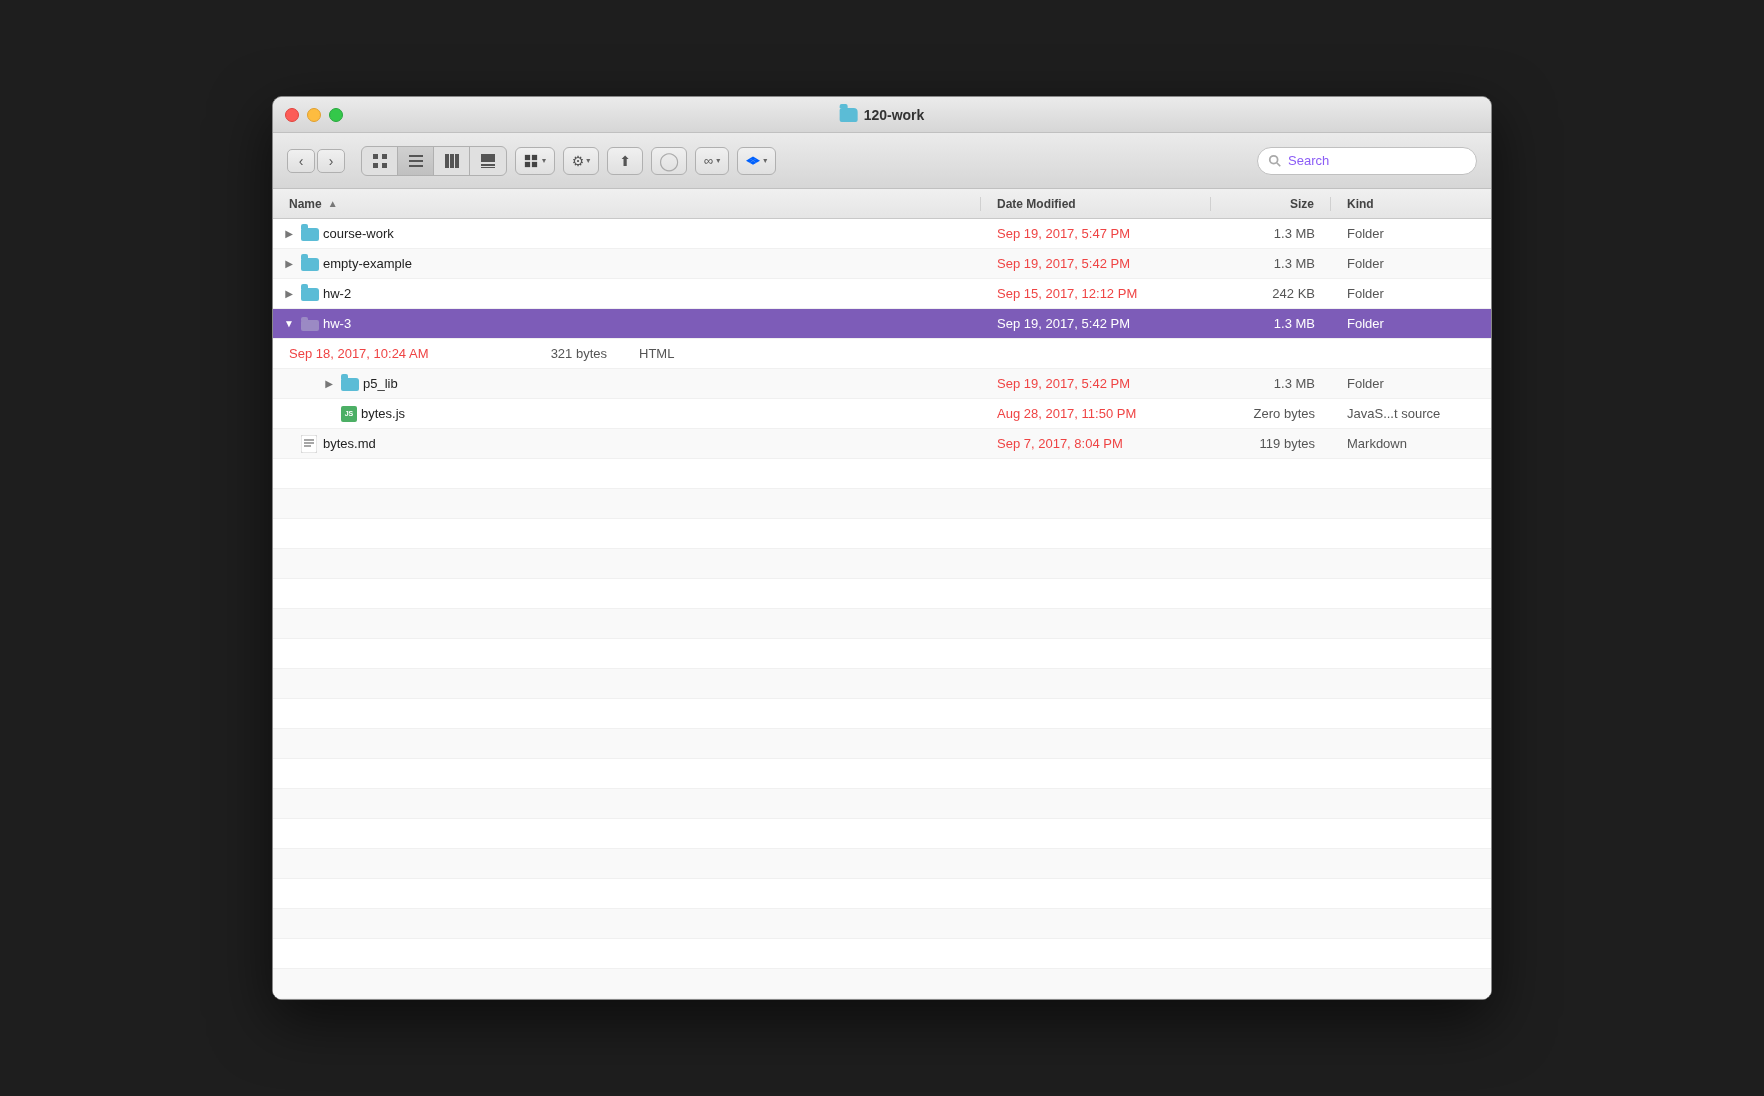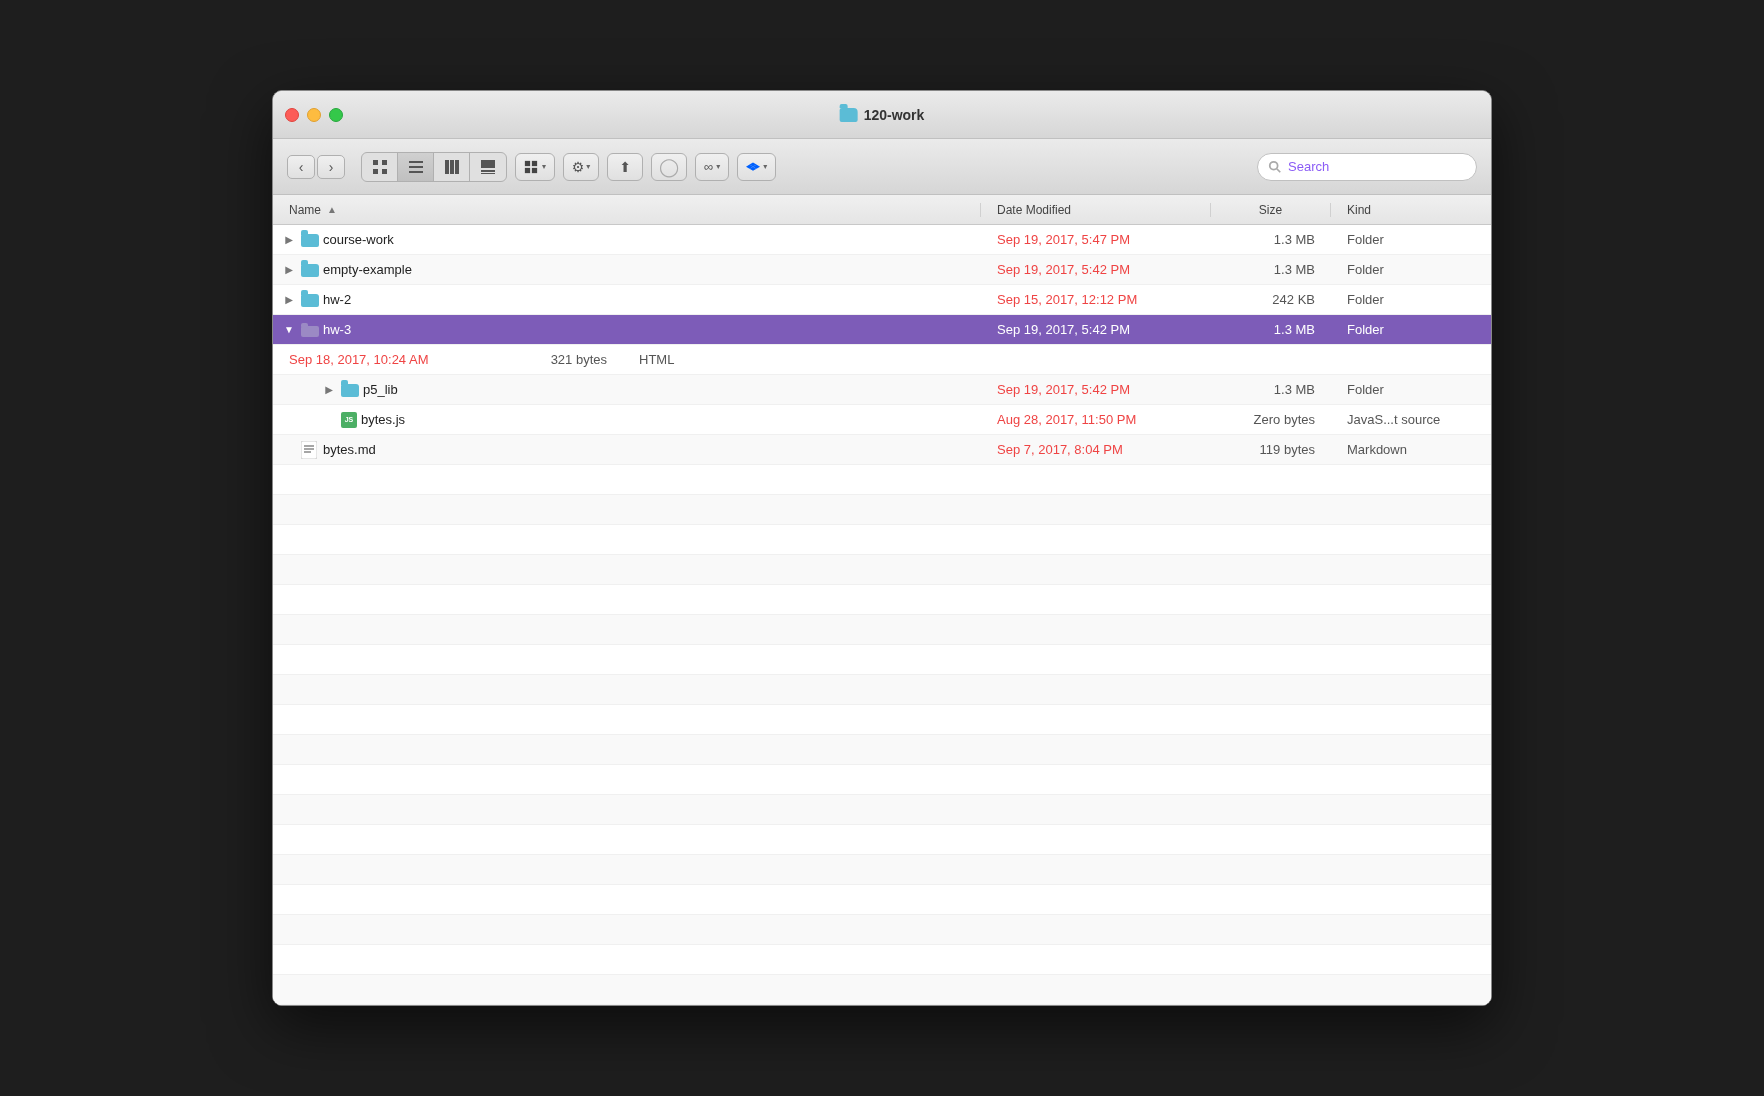--- a/index.html
+++ b/index.html
@@ -14,21 +14,21 @@
     .window {
       width: 1220px;
       background: #f5f5f5;
       border-radius: 10px;
       overflow: hidden;
       box-shadow: 0 20px 60px rgba(0,0,0,0.6);
       border: 1px solid #888;
     }
     .titlebar {
       background: linear-gradient(to bottom, #ebebeb, #d6d6d6);
-      height: 48px;
+      height: 36px;
       display: flex;
       align-items: center;
       padding: 0 12px;
       border-bottom: 1px solid #c0c0c0;
       position: relative;
     }
     .traffic-lights {
       display: flex;
       gap: 8px;
       align-items: center;
@@ -178,40 +178,40 @@
       font-size: 13px;
     }
     .search-box svg { width: 14px; height: 14px; color: #aaa; }
     .column-header {
       display: flex;
       background: linear-gradient(to bottom, #f0f0f0, #e5e5e5);
       border-bottom: 1px solid #c8c8c8;
       height: 30px;
       align-items: center;
       font-size: 12px;
-      font-weight: 400;
+      font-weight: 700;
       color: #444;
     }
     .col-name {
       flex: 1;
       padding: 0 16px;
       display: flex;
       align-items: center;
       gap: 6px;
       border-right: 1px solid #d0d0d0;
     }
     .col-date {
       width: 230px;
       padding: 0 16px;
       border-right: 1px solid #d0d0d0;
     }
     .col-size {
       width: 120px;
       padding: 0 16px;
-      text-align: center;
+      text-align: right;
       border-right: 1px solid #d0d0d0;
     }
     .col-kind {
       width: 160px;
       padding: 0 16px;
     }
     .file-list {
       background: white;
     }
     .file-row {

